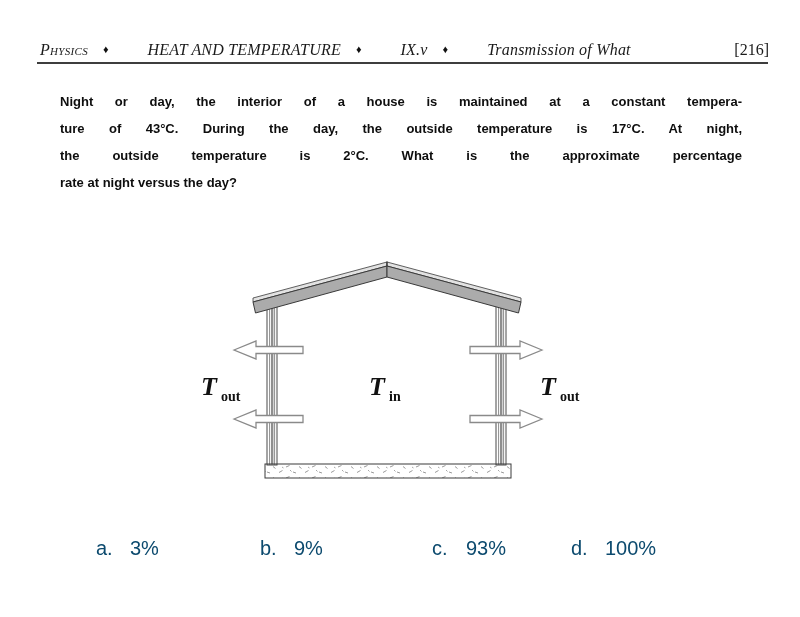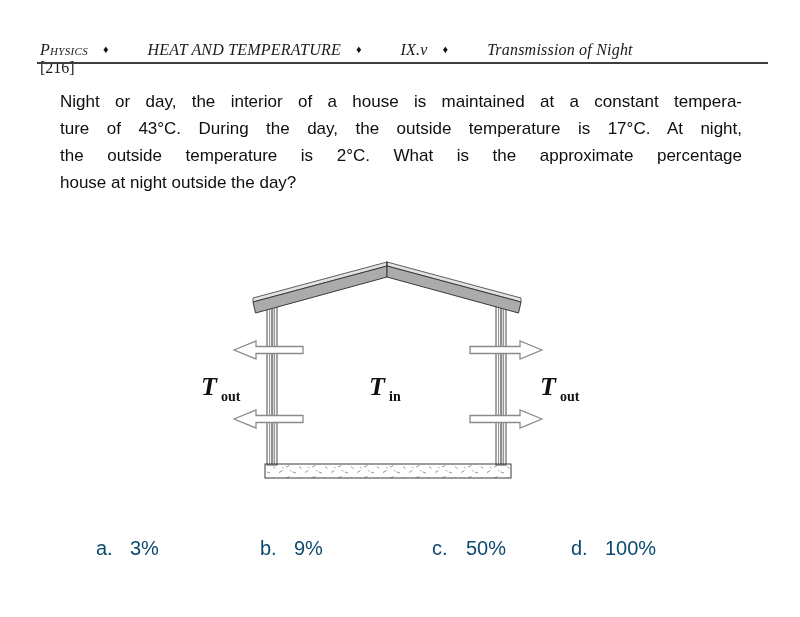--- a/index.html
+++ b/index.html
@@ -19,21 +19,20 @@
     position: absolute;
     left: 40px;
     right: 31px;
     top: 41px;
     display: flex;
     justify-content: space-between;
     align-items: baseline;
     font-family: "Liberation Serif", serif;
     font-size: 16px;
     color: #1a1a1a;
-    flex-direction: column;
   }
   .header-left {
     display: flex;
     align-items: baseline;
     font-style: italic;
   }
   .course { font-variant: small-caps; letter-spacing: 0.3px; }
   .unit, .section, .topic { letter-spacing: 0.2px; margin-left: 24px; }
   .diamond {
     font-style: normal;
@@ -52,23 +51,24 @@
     height: 2px;
     background: #3d3d3d;
   }
 
   
   .question {
     position: absolute;
     left: 60px;
     top: 88px;
     width: 682px;
-    font-size: 17px;
+    font-size: 13px;
     line-height: 27px;
     color: #0e0e0e;
+    font-weight: bold;
   }
   .qline { display: block; width: 100%; }
   .qline.just { text-align: justify; text-align-last: justify; }
 
   
   .diagram {
     position: absolute;
     left: 180px;
     top: 255px;
     width: 440px;
@@ -93,31 +93,31 @@
 <div class="page">
 
   <div class="header">
     <div class="header-left">
       <span class="course">Physics</span>
       <span class="diamond">♦</span>
       <span class="unit">HEAT AND TEMPERATURE</span>
       <span class="diamond">♦</span>
       <span class="section">IX.v</span>
       <span class="diamond">♦</span>
-      <span class="topic">Transmission of Night</span>
+      <span class="topic">Transmission of What</span>
     </div>
     <div class="page-number">[216]</div>
   </div>
   <div class="rule"></div>
 
   <div class="question">
     <span class="qline just">Night or day, the interior of a house is maintained at a constant tempera-</span>
     <span class="qline just">ture of 43°C.  During the day, the outside temperature is 17°C.  At night,</span>
     <span class="qline just">the outside temperature is 2°C.  What is the approximate percentage</span>
-    <span class="qline">house at night outside the day?</span>
+    <span class="qline">rate at night versus the day?</span>
   </div>
 
   <svg class="diagram" viewBox="0 0 440 255">
     <defs>
       <pattern id="stipple" width="26" height="11" patternUnits="userSpaceOnUse">
         <path d="M2 3 l3.5 -1.5" stroke="#8f8f8f" stroke-width="0.9" fill="none"></path>
         <path d="M9 8 l3 1" stroke="#8f8f8f" stroke-width="0.9" fill="none"></path>
         <path d="M15 2.5 l2.5 2" stroke="#8f8f8f" stroke-width="0.9" fill="none"></path>
         <path d="M21 8.5 l3.5 -2" stroke="#8f8f8f" stroke-width="0.9" fill="none"></path>
         <path d="M6 6 l1.5 1.5" stroke="#8f8f8f" stroke-width="0.8" fill="none"></path>
@@ -166,19 +166,19 @@
     </g>
   </svg>
 
   <div class="answer" style="left:96px">
     <span class="letter">a.</span><span class="value">3%</span>
   </div>
   <div class="answer" style="left:260px">
     <span class="letter">b.</span><span class="value">9%</span>
   </div>
   <div class="answer" style="left:432px">
-    <span class="letter">c.</span><span class="value">50%</span>
+    <span class="letter">c.</span><span class="value">93%</span>
   </div>
   <div class="answer" style="left:571px">
     <span class="letter">d.</span><span class="value">100%</span>
   </div>
 
 </div>
 
 </body></html>

